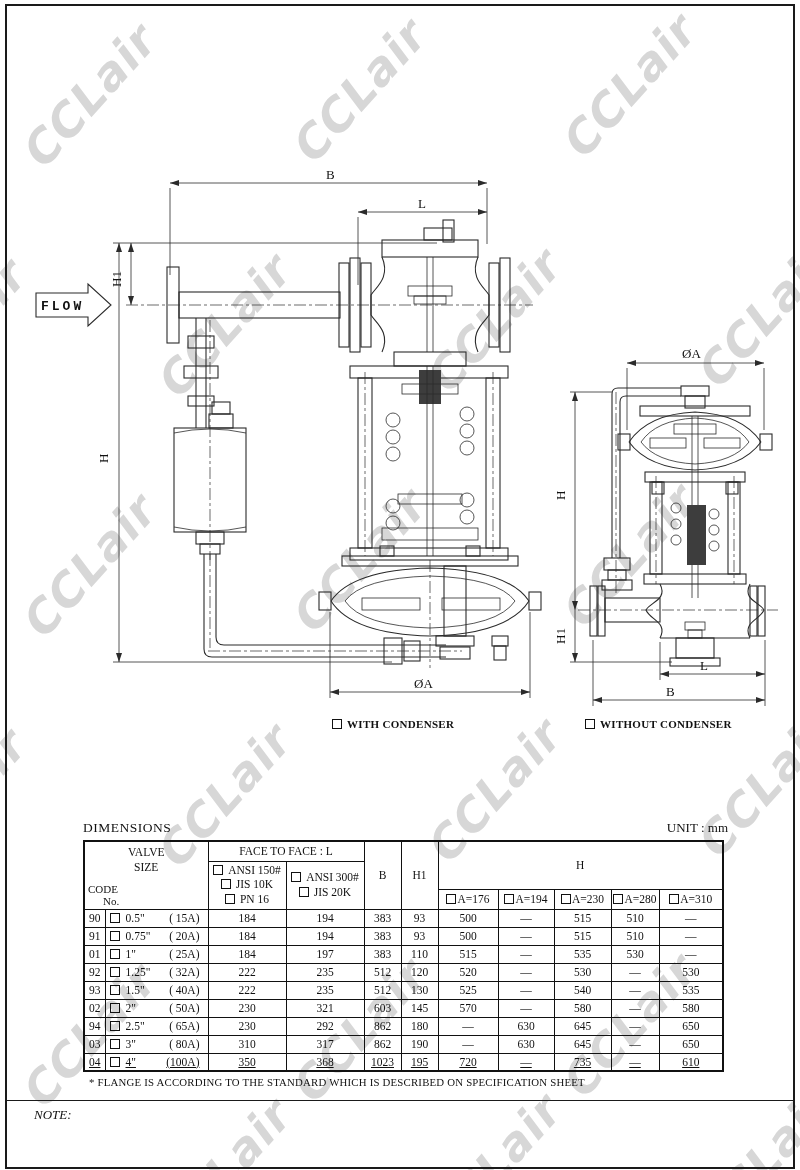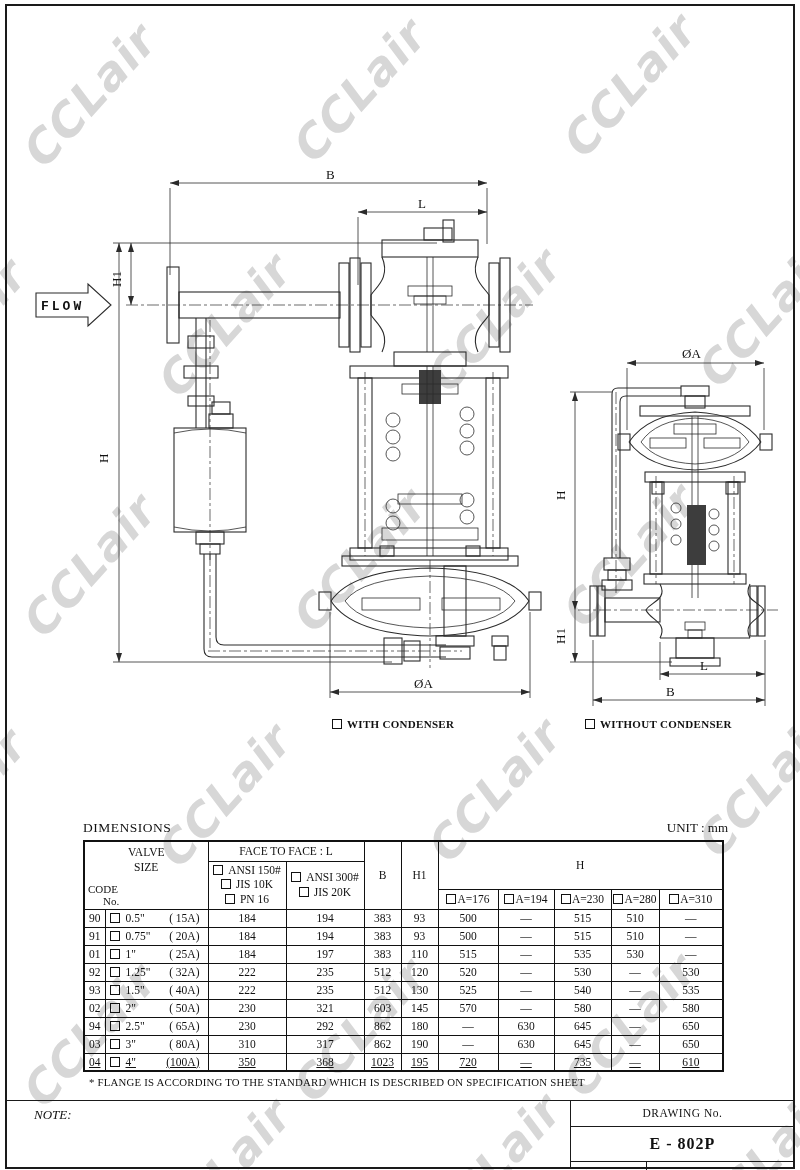--- a/index.html
+++ b/index.html
@@ -518,21 +518,14 @@
           <td>—</td>
           <td>610</td>
         </tr>
       </tbody>
   </table>
 
   <div class="footnote">* FLANGE IS ACCORDING TO THE STANDARD WHICH IS DESCRIBED ON SPECIFICATION SHEET</div>
 
   <div class="note-rule"></div>
   <div class="note-label">NOTE:</div>
-  <div class="tblock">
-    <div class="tb-head">DRAWING No.</div>
-    <div class="tb-no">E - 802P</div>
-    <div class="tb-sub">
-        <span class="div"></span>
-      </div>
-  </div>
 
 </div>
 
 </body></html>

